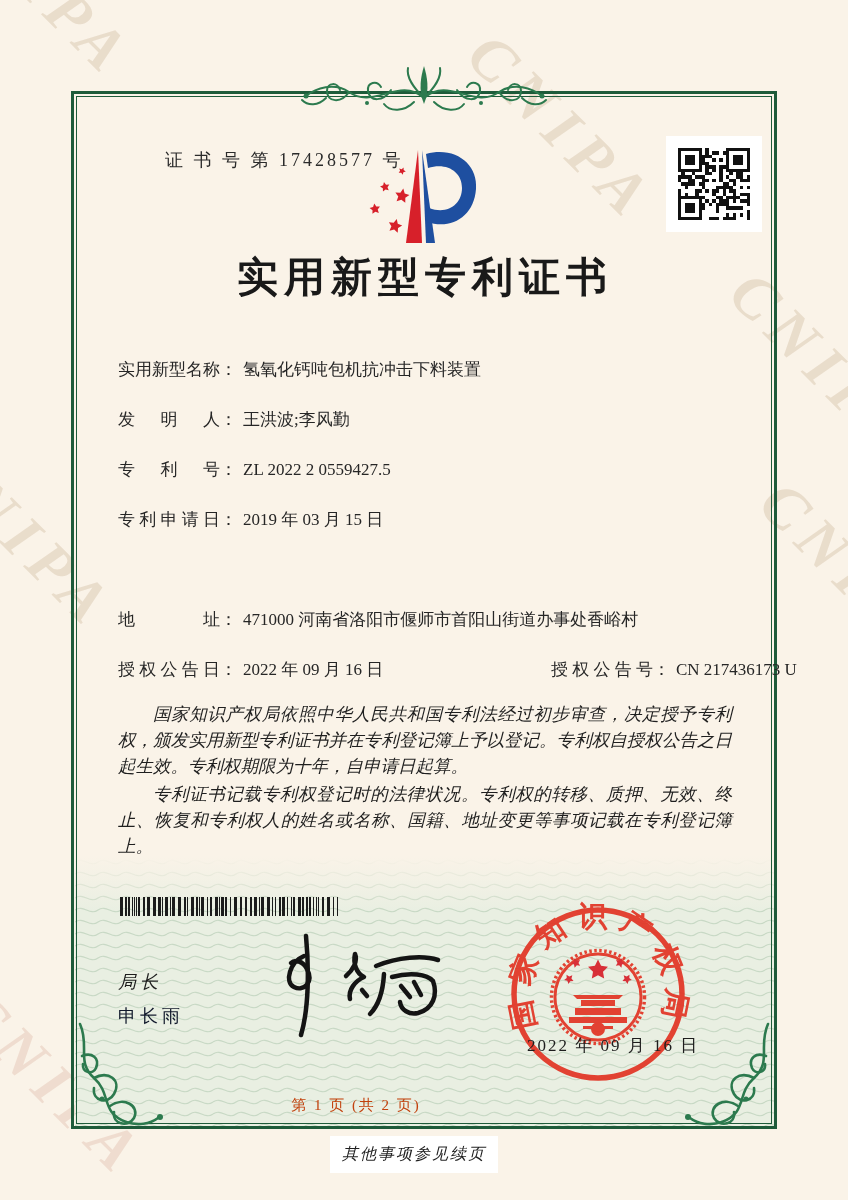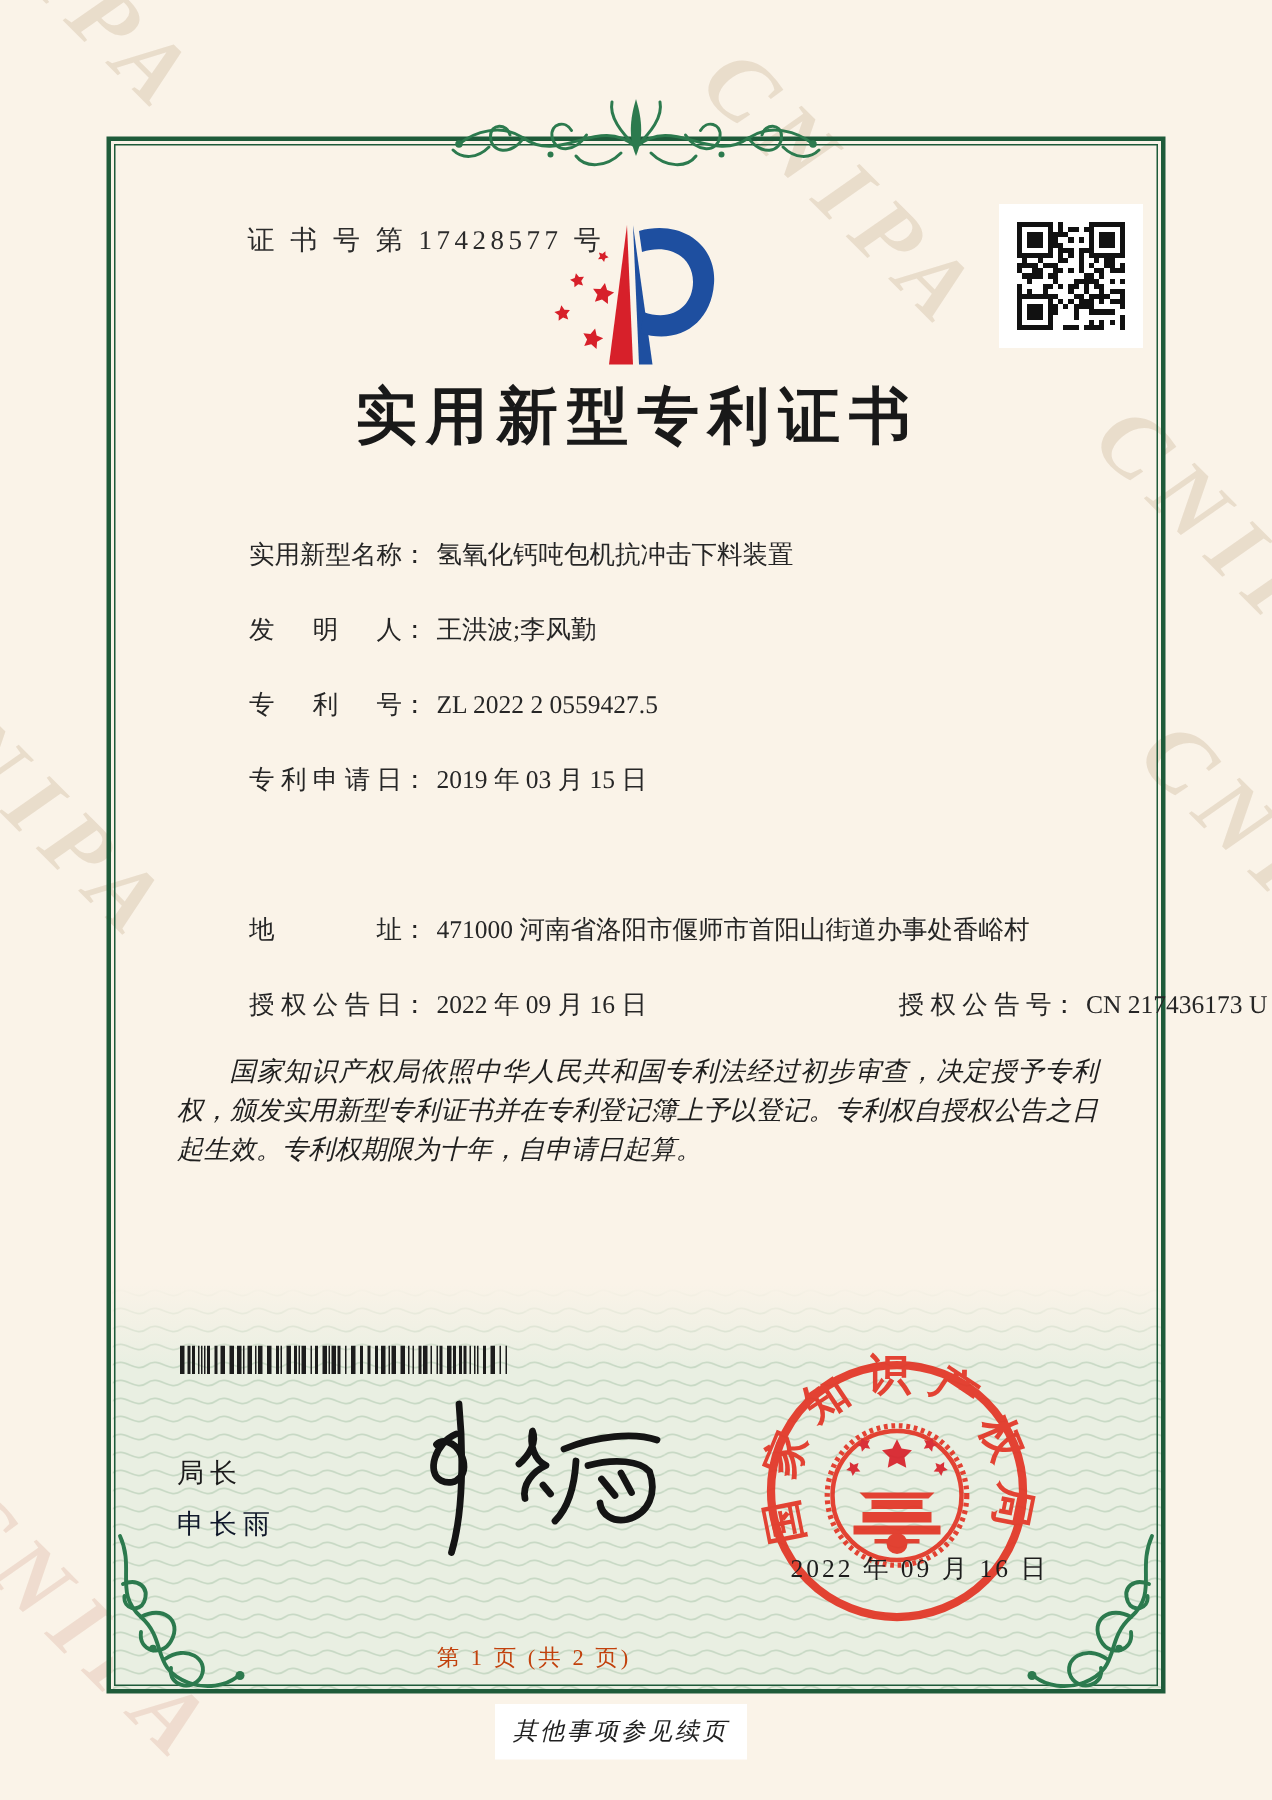--- a/index.html
+++ b/index.html
@@ -38,33 +38,32 @@
   .qr-box svg{ position:absolute; left:12px; top:12px; }
   .title{
     position:absolute; left:71px; top:250px; width:708px; text-align:center;
     font-size:41px; font-weight:bold; letter-spacing:6px; color:#191919; z-index:5;
   }
   
   .row{ position:absolute; left:118px; font-size:17px; white-space:nowrap; z-index:5; color:#262626;}
   .row .flabel{
     display:inline-block; width:102px; text-align:justify; text-align-last:justify;
     vertical-align:bottom;
-    margin-left:48px;
   }
   .row .colon{ margin-right:6px; }
   .pair2{ position:absolute; left:433px; top:0; }
   
   .body-text{
     position:absolute; left:118px; top:701px; width:614px; z-index:5;
     font-size:17.5px; line-height:26px; text-align:justify; font-style:italic; color:#1f1f1f;
   }
   .body-text p{ margin:0 0 2px 0; text-indent:2em; }
   
   .barcode{ position:absolute; left:120px; top:897px; z-index:5; }
-  .sig-title{ position:absolute; left:118px; top:970px; font-size:18px; letter-spacing:4px; z-index:5; color:#1c1c1c;}
+  .sig-title{ position:absolute; left:118px; top:970px; font-size:18px; letter-spacing:4px; z-index:5; color:#1c1c1c;font-style:italic;}
   .sig-name{ position:absolute; left:118px; top:1004px; font-size:18px; letter-spacing:4px; z-index:5; color:#0f172a;}
   .signature{ position:absolute; left:242px; top:928px; z-index:6; }
   .seal{ position:absolute; left:503px; top:899px; z-index:6; }
   .seal-date{ position:absolute; left:527px; top:1034px; font-size:17px; letter-spacing:2px; color:#1d1d1d; z-index:7; white-space:nowrap;}
   .page-num{ position:absolute; left:71px; top:1096px; width:570px; text-align:center; font-size:15px; letter-spacing:2px; z-index:5; color:#c2410c;}
   .cont-box{
     position:absolute; left:330px; top:1136px; background:#ffffff; padding:8px 12px;
     font-size:16px; font-style:italic; letter-spacing:2px; z-index:5; color:#1f1f1f; white-space:nowrap;
   }
 </style>
@@ -175,20 +174,21 @@
   </div>
   <div class="row" style="top:658px; width:614px;">
     <span class="flabel">授权公告日</span><span class="colon">：</span><span>2022 年 09 月 16 日</span>
     <span class="pair2">
       <span class="flabel">授权公告号</span><span class="colon">：</span><span>CN 217436173 U</span>
     </span>
   </div>
 
   <div class="body-text">
     <p>国家知识产权局依照中华人民共和国专利法经过初步审查，决定授予专利权，颁发实用新型专利证书并在专利登记簿上予以登记。专利权自授权公告之日起生效。专利权期限为十年，自申请日起算。</p>
+    <p>专利证书记载专利权登记时的法律状况。专利权的转移、质押、无效、终止、恢复和专利权人的姓名或名称、国籍、地址变更等事项记载在专利登记簿上。</p>
   </div>
 
   <svg id="barcode" class="barcode" width="218" height="19">
       <rect x="0" y="0" width="3" height="19" fill="#1c1c1c"></rect>
       <rect x="5" y="0" width="2" height="19" fill="#1c1c1c"></rect>
       <rect x="8" y="0" width="2" height="19" fill="#1c1c1c"></rect>
       <rect x="12" y="0" width="1" height="19" fill="#1c1c1c"></rect>
       <rect x="14" y="0" width="1" height="19" fill="#1c1c1c"></rect>
       <rect x="16" y="0" width="1" height="19" fill="#1c1c1c"></rect>
       <rect x="18" y="0" width="2" height="19" fill="#1c1c1c"></rect>

